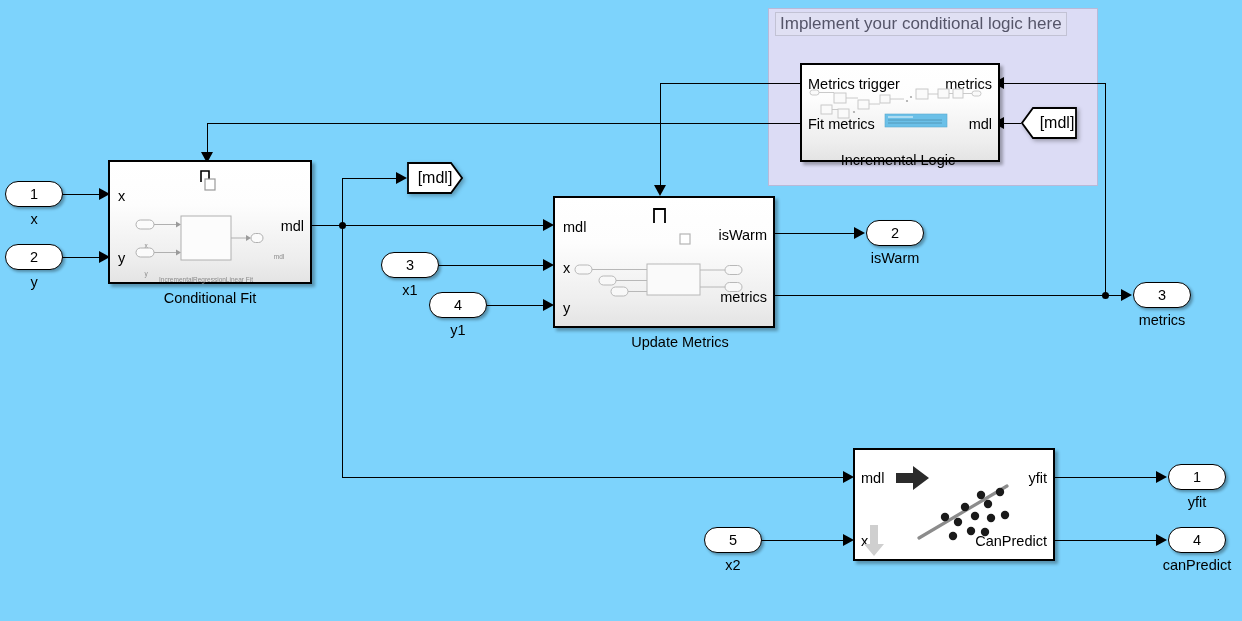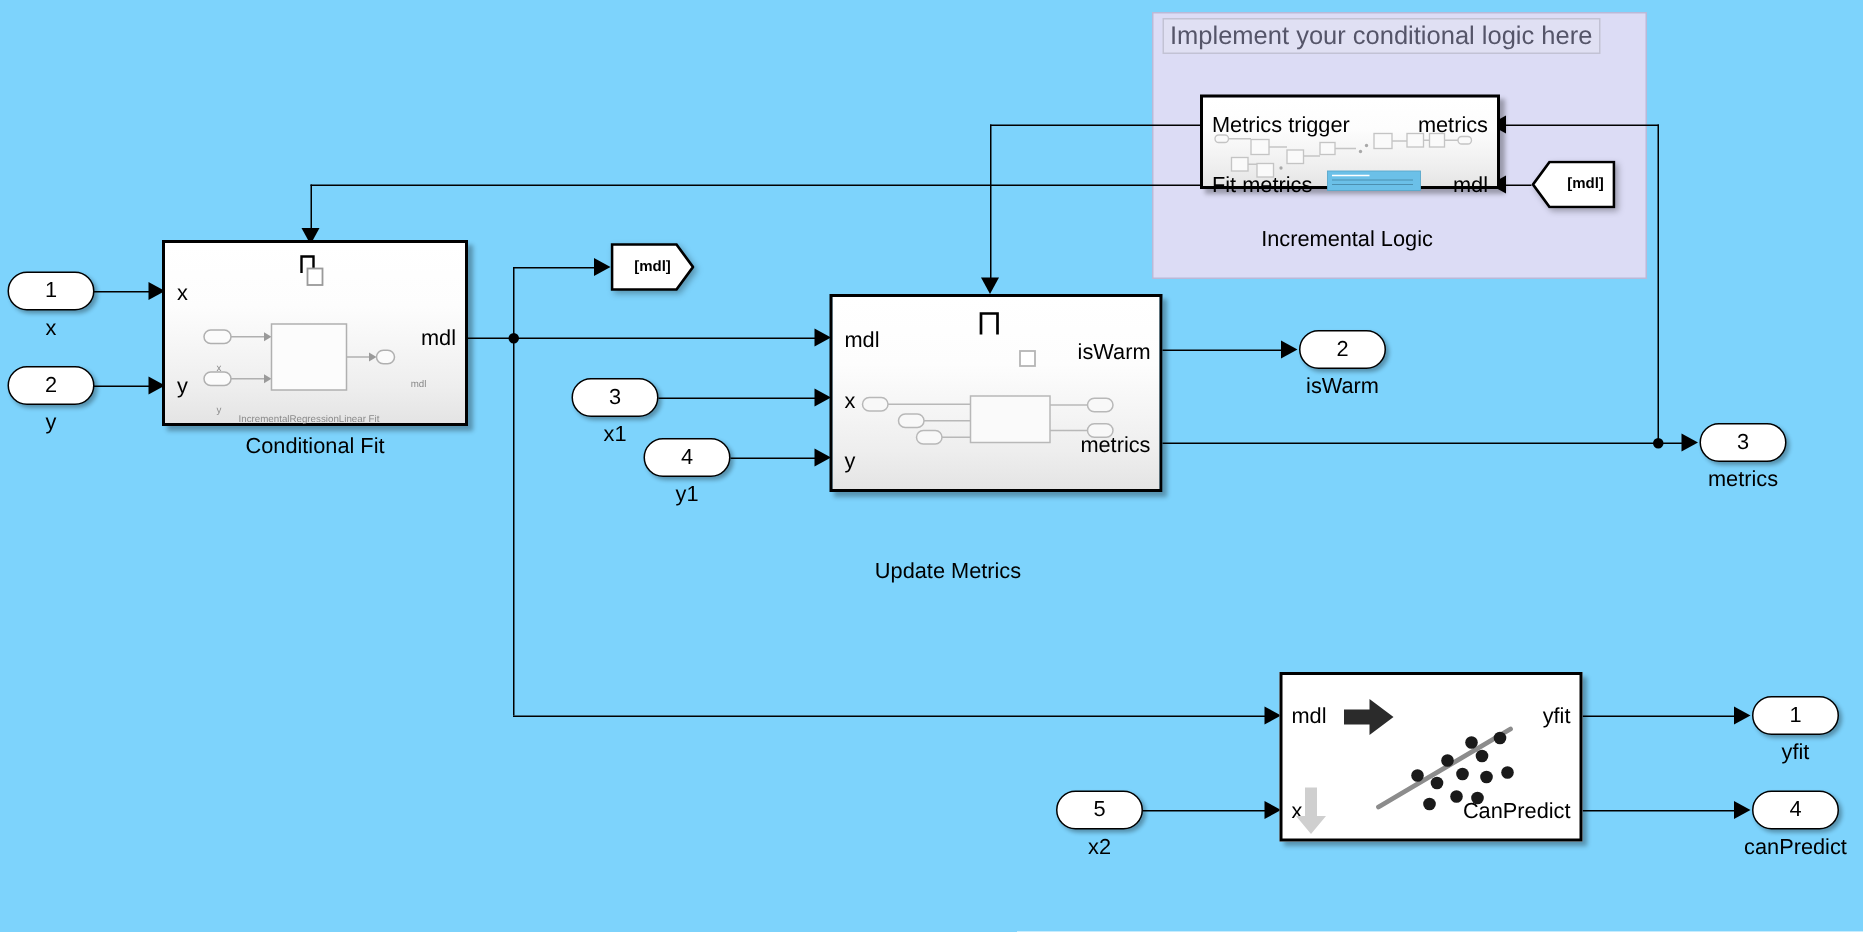--- a/index.html
+++ b/index.html
@@ -119,23 +119,22 @@
     filter: drop-shadow(2px 2px 2px rgba(0,0,0,0.3));
   }
   
   .tag-svg { position:absolute; left:0; top:0; }
   .tag-label {
     position: absolute;
     width: 100%;
     text-align: center;
     top: 50%;
     transform: translateY(-50%);
-    font-size: 10px;
+    font-size: 16px;
     color: #000;
-    font-weight: bold;
   }
 
   
   .annot-area {
     position: absolute;
     background: #dcdcf5;
     border: 1px solid #b9b9d8;
     box-sizing: border-box;
   }
   .annot-title {
@@ -321,23 +320,23 @@
       <line x1="19" y1="10.5" x2="74" y2="10.5" stroke="#b8b8b8" stroke-width="1"></line>
       <line x1="43" y1="21.5" x2="74" y2="21.5" stroke="#b8b8b8" stroke-width="1"></line>
       <line x1="55" y1="32.5" x2="74" y2="32.5" stroke="#b8b8b8" stroke-width="1"></line>
       <rect x="74" y="5" width="53" height="31" fill="#fafafa" stroke="#b8b8b8" stroke-width="1"></rect>
       <line x1="127" y1="11" x2="152" y2="11" stroke="#b8b8b8" stroke-width="1"></line>
       <line x1="127" y1="28" x2="152" y2="28" stroke="#b8b8b8" stroke-width="1"></line>
       <rect x="152" y="6.5" width="17" height="9" rx="4.5" fill="#f8f8f8" stroke="#b8b8b8" stroke-width="1"></rect>
       <rect x="152" y="23.5" width="17" height="9" rx="4.5" fill="#f8f8f8" stroke="#b8b8b8" stroke-width="1"></rect>
     </svg>
   </div>
-  <div class="blk-label" style="left:632px; top:334px;margin-top:39px;">Update Metrics</div>
-
-  <div class="sl-block" style="left:800px; top:63px; width:200px; height:63px;padding-left:16px;">
+  <div class="blk-label" style="left:680px; top:334px;">Update Metrics</div>
+
+  <div class="sl-block" style="left:800px; top:63px; width:200px; height:99px;padding-left:16px;">
     <span class="port-text" style="left:6px; top:12px;">Metrics trigger</span>
     <span class="port-text" style="left:6px; top:52px;">Fit metrics</span>
     <span class="port-text" style="right:6px; top:12px;">metrics</span>
     <span class="port-text" style="right:6px; top:52px;">mdl</span>
 
     <svg class="thumb" width="186" height="48" viewBox="0 0 186 48" style="left:6px; top:18px;">
       <rect x="2" y="7" width="9" height="5" rx="2.5" fill="#fafafa" stroke="#c4c4c4" stroke-width=".9"></rect>
       <line x1="11" y1="9.5" x2="26" y2="9.5" stroke="#c4c4c4" stroke-width=".9"></line>
       <rect x="26" y="10" width="12" height="10" fill="#fafafa" stroke="#c4c4c4" stroke-width=".9"></rect>
       <line x1="38" y1="15" x2="50" y2="15" stroke="#c4c4c4" stroke-width=".9"></line>

